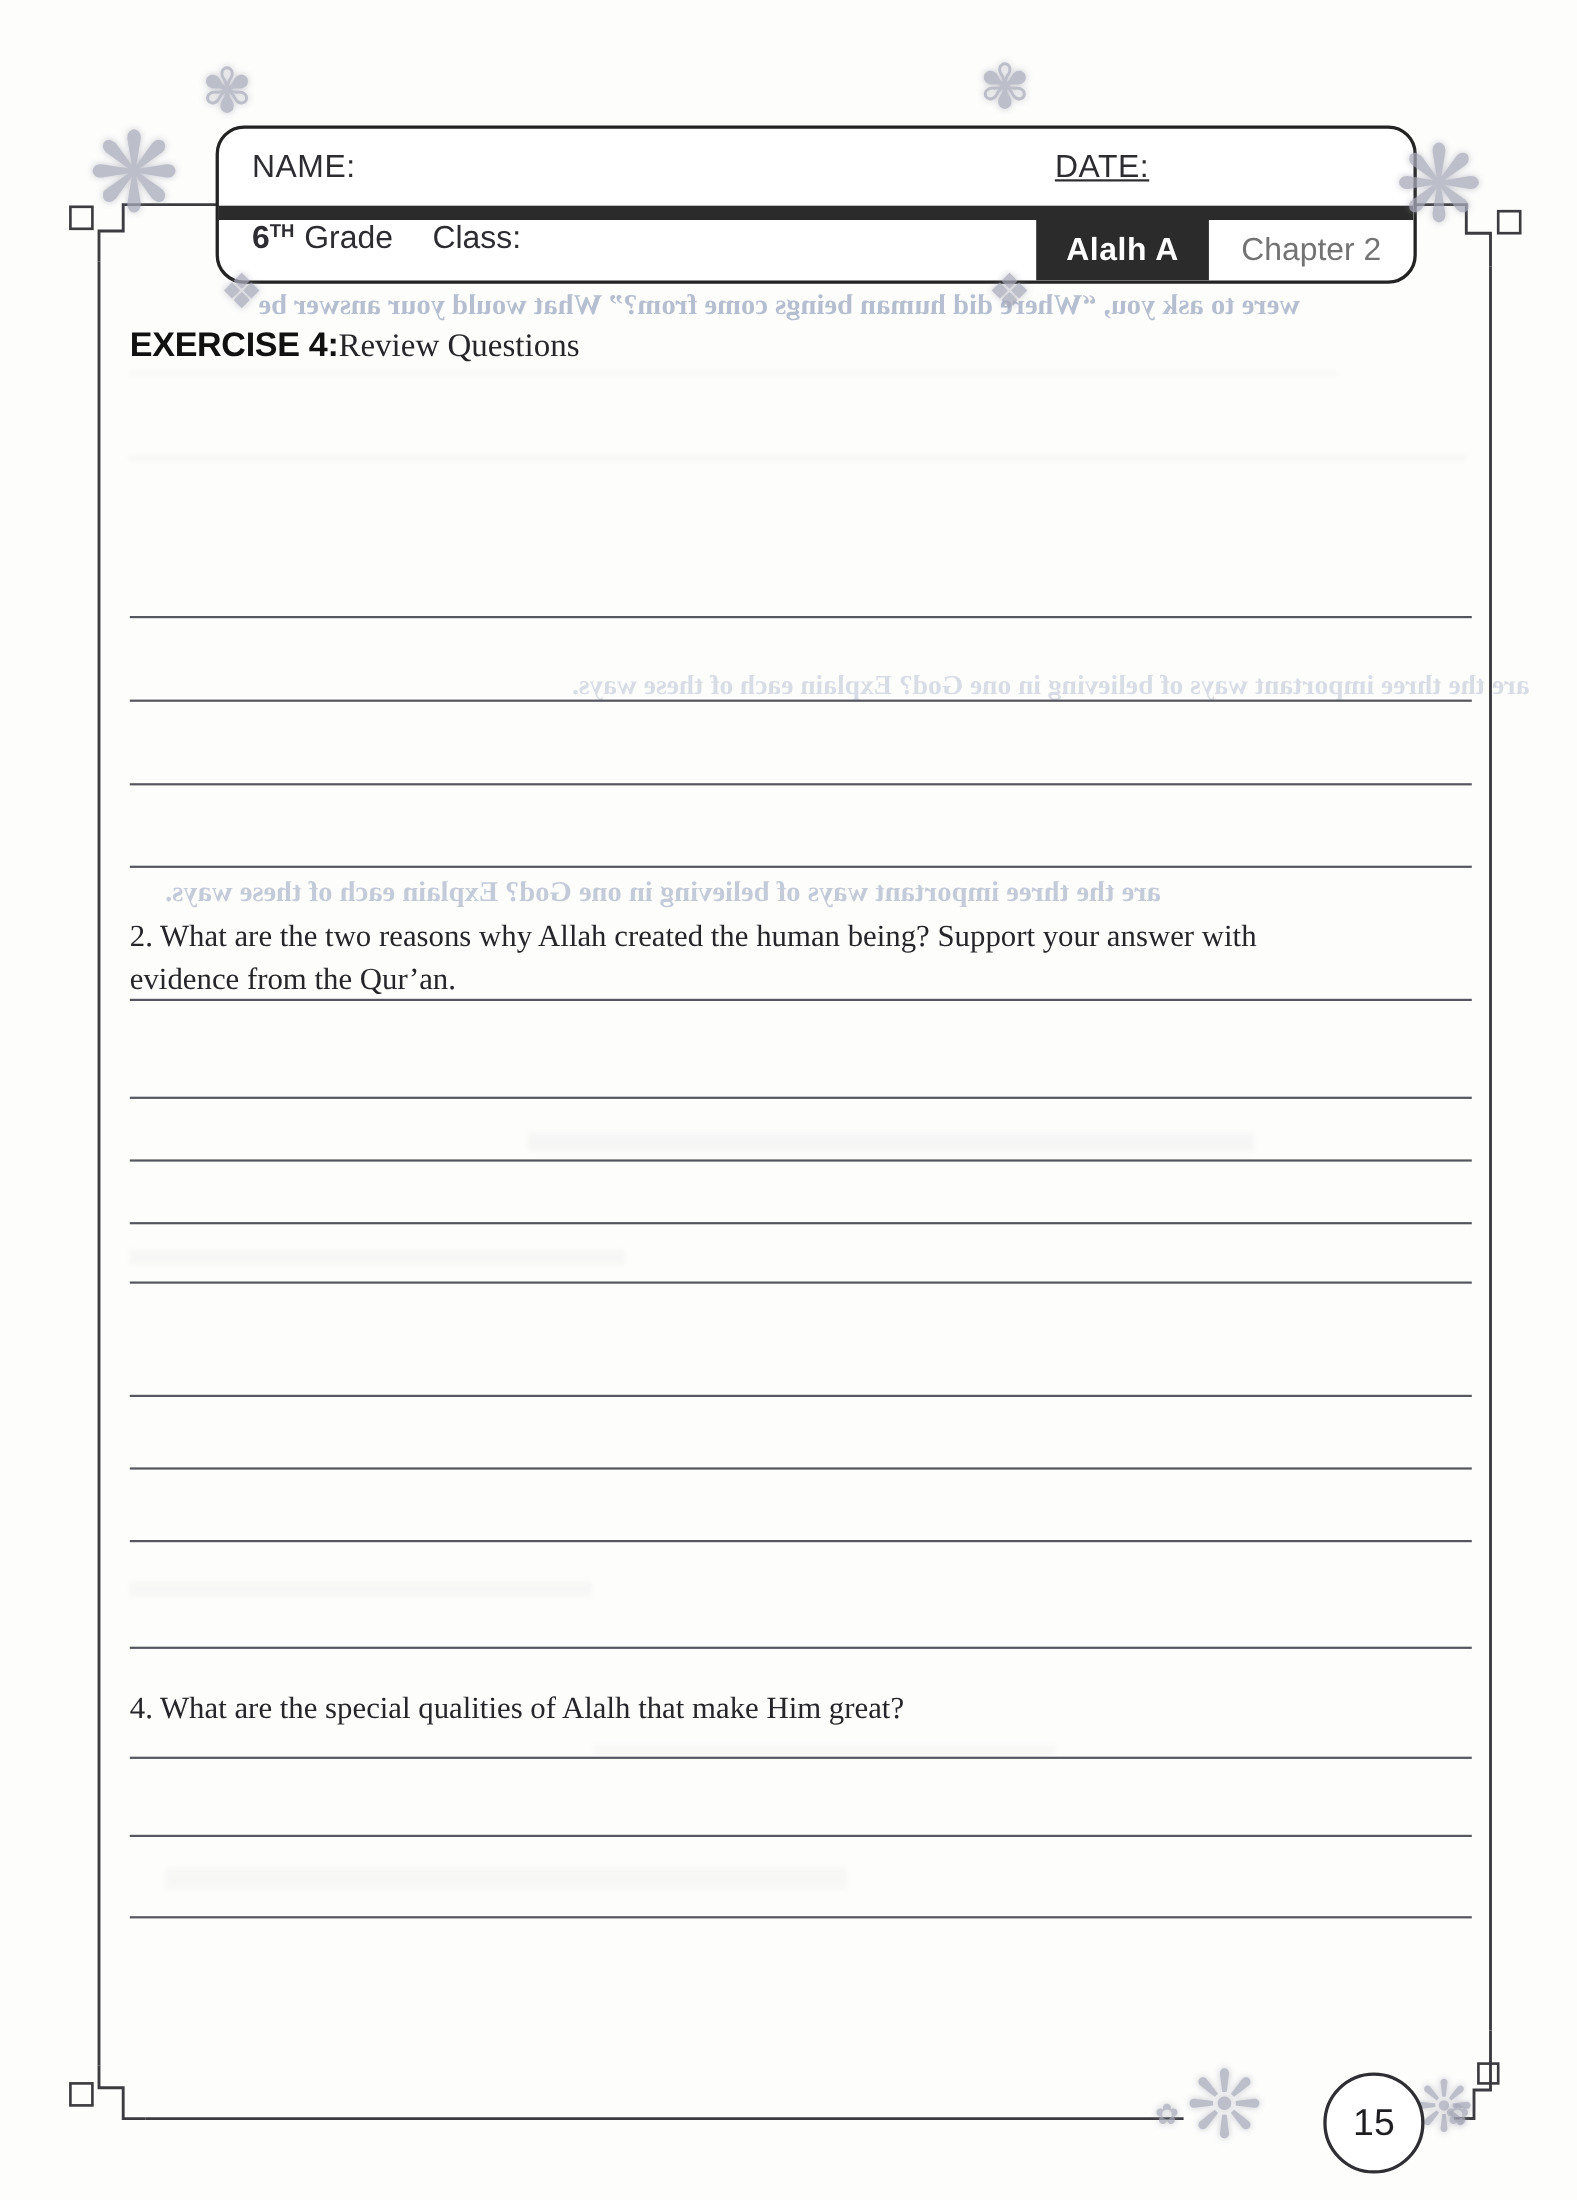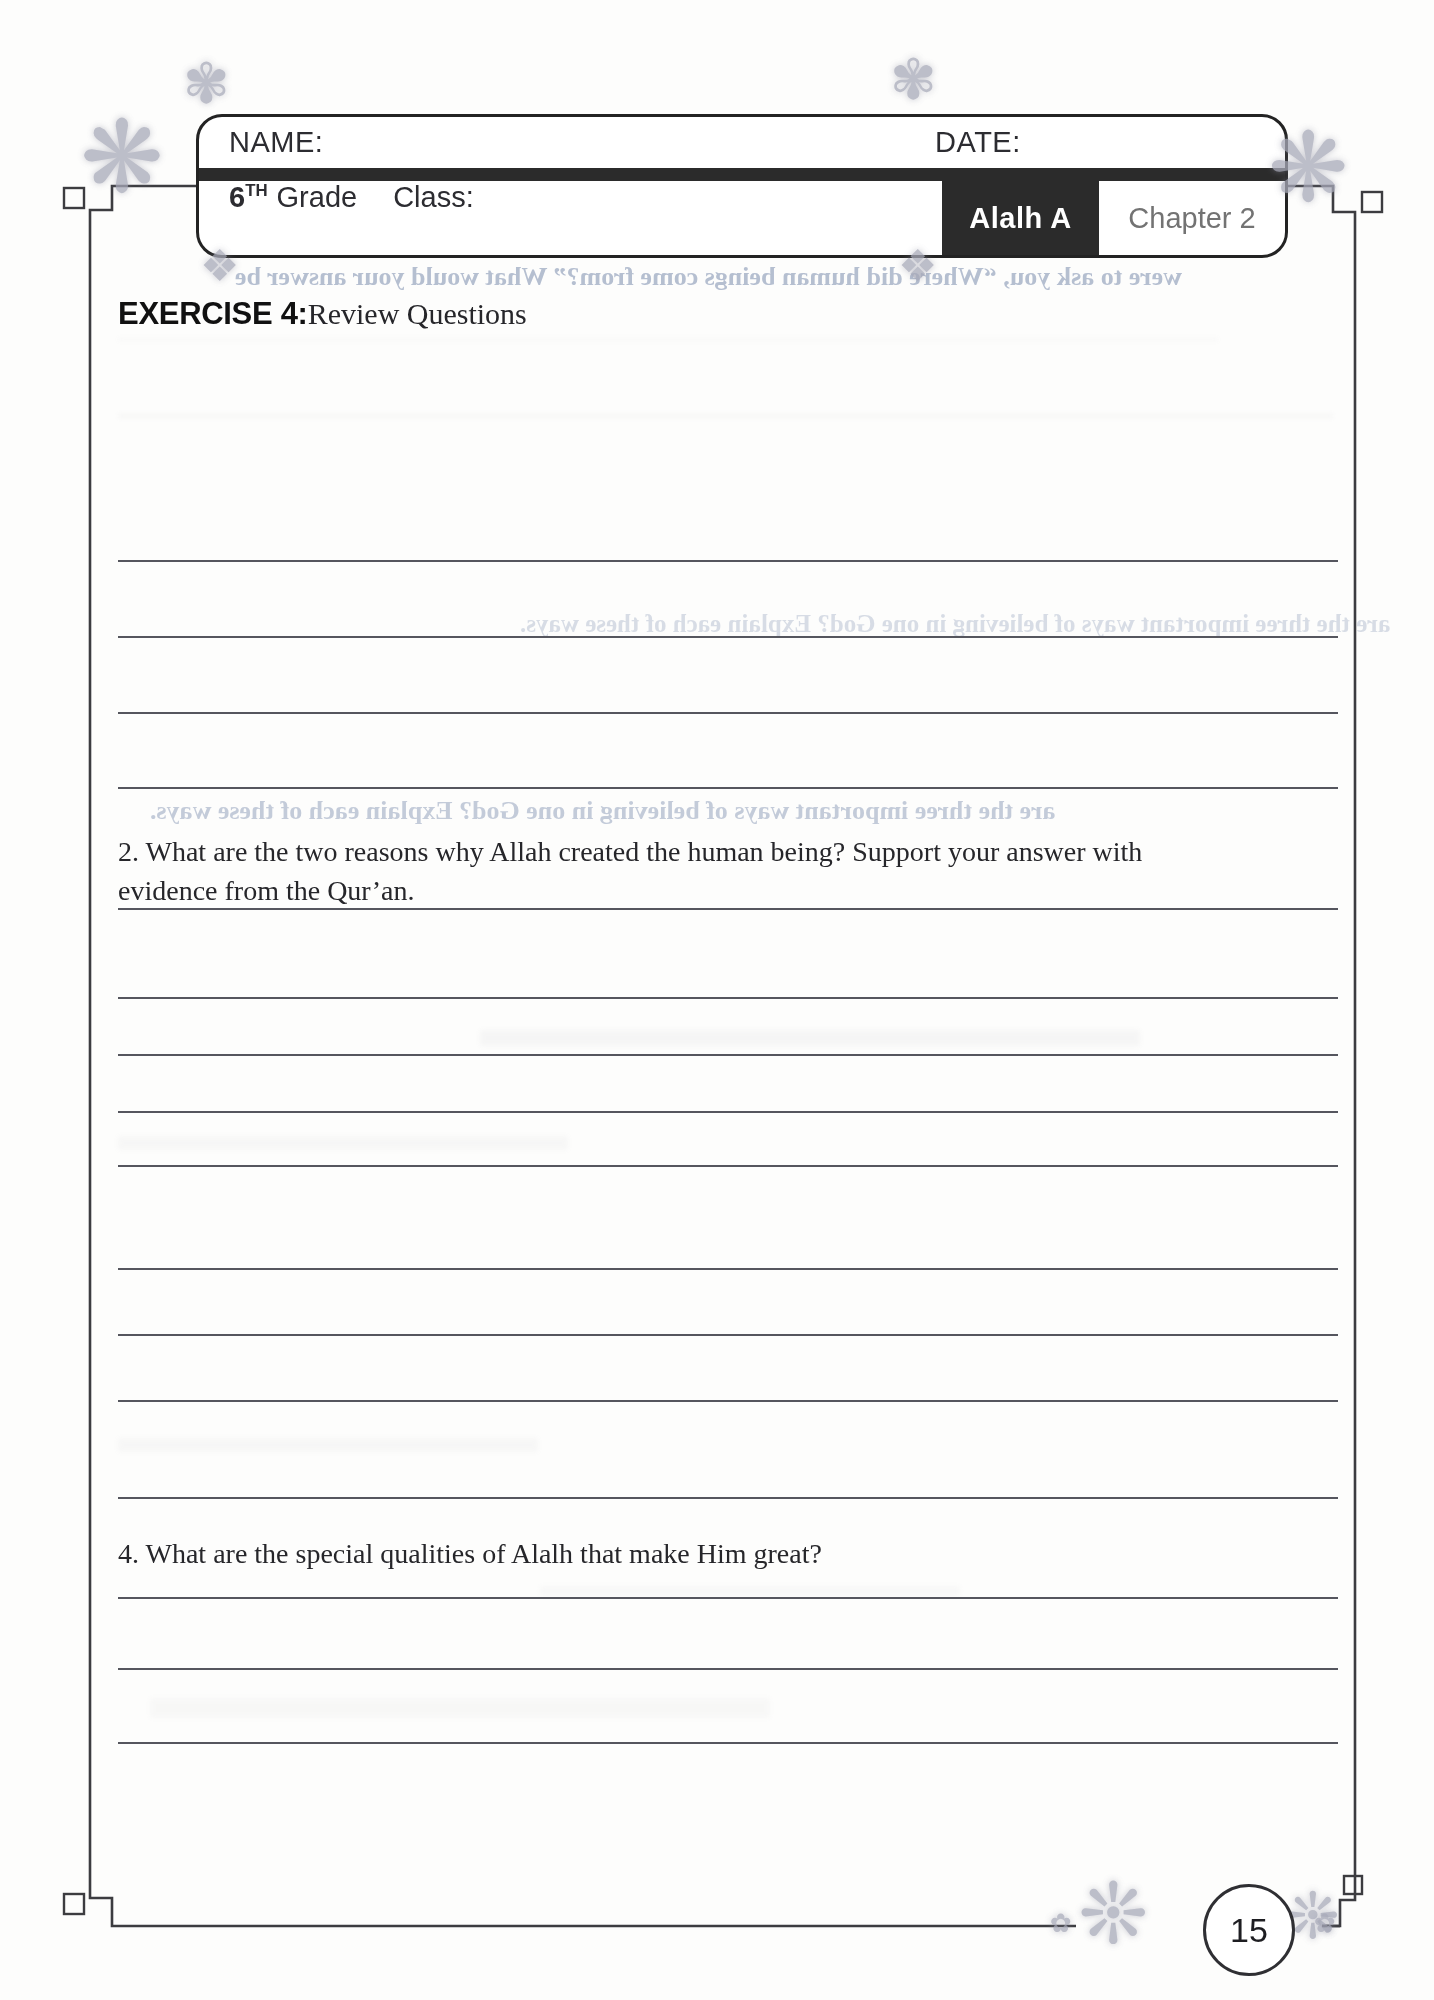--- a/index.html
+++ b/index.html
@@ -10,23 +10,23 @@
   .page{position:relative;width:1434px;height:2000px;margin:0 auto;background:var(--paper);
         overflow:hidden;font-family:"Liberation Serif",serif;color:var(--ink);}
   
   .border-svg{position:absolute;left:0;top:0;z-index:2;}
   .border-svg .b{stroke:var(--border);stroke-width:2.6;fill:none;}
   .border-svg .sq{stroke:var(--border);stroke-width:2.4;fill:none;}
   
   .header-box{position:absolute;left:196px;top:114px;width:1086px;height:138px;
     border:3px solid #232323;border-radius:26px;background:#fff;overflow:hidden;
     display:flex;flex-direction:column;font-family:"Liberation Sans",sans-serif;z-index:4;}
-  .hrow1{position:relative;height:51px;display:flex;align-items:center;font-size:29px;color:#2c2c31;}
+  .hrow1{position:relative;height:70px;display:flex;align-items:center;font-size:29px;color:#2c2c31;}
   .hrow1 .lab{margin-left:30px;letter-spacing:.5px;}
-  .date-label{position:absolute;left:736px;letter-spacing:.5px;}
+  .date-label{position:absolute;left:760px;letter-spacing:.5px;text-decoration:underline;}
   .hdivider{height:13px;background:var(--black);}
   .hrow2{flex:1;display:flex;align-items:stretch;font-size:29px;color:#2c2c31;}
   .grade-cell{flex:1;display:flex;align-items:flex-start;padding-left:30px;}
   .g6{font-weight:bold;}
   .g6 sup{font-size:.58em;vertical-align:super;}
   .gw{margin-left:9px;}
   .cl{margin-left:36px;}
   .unit-badge{flex:0 0 157px;background:var(--black);color:#fff;font-weight:bold;
     display:flex;align-items:center;justify-content:center;letter-spacing:.5px;}
   .chapter-cell{flex:0 0 186px;display:flex;align-items:center;justify-content:center;color:#737373;}

